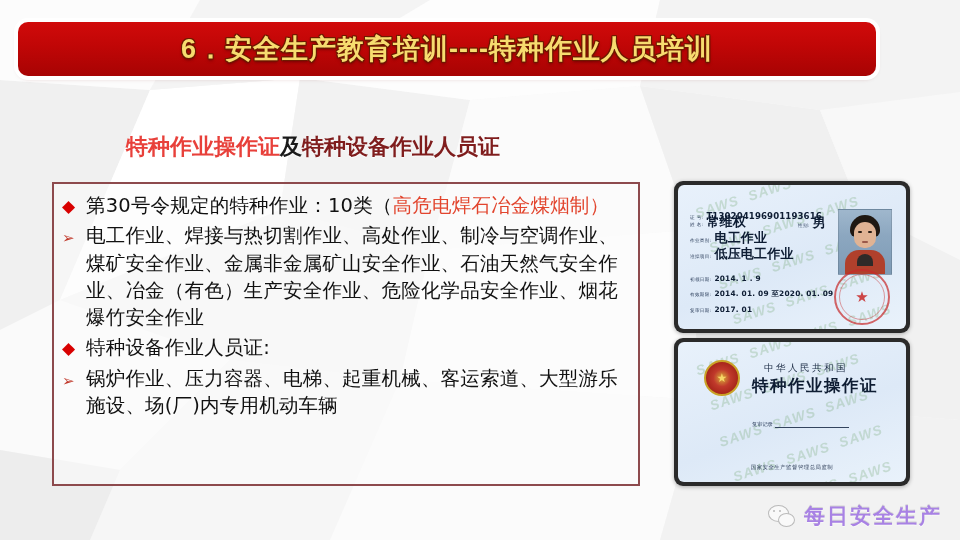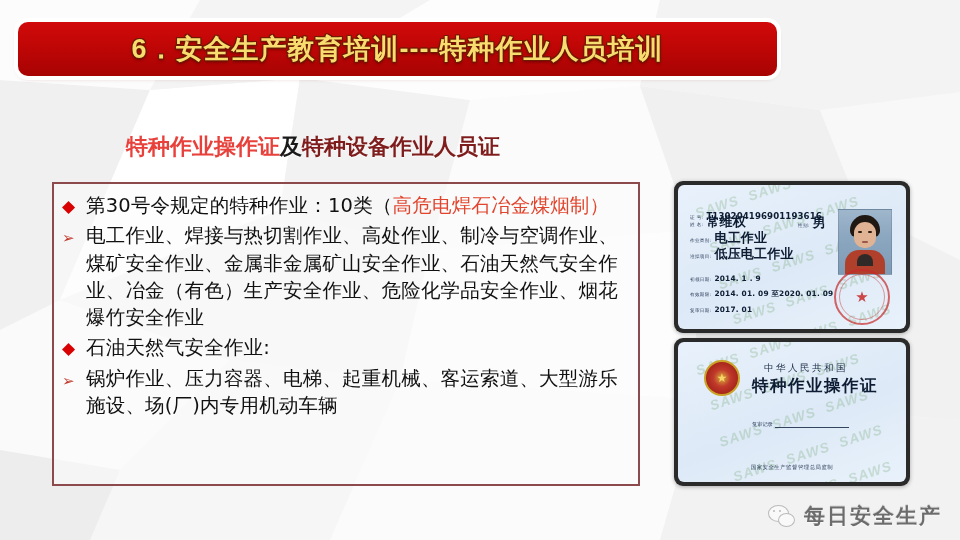--- a/index.html
+++ b/index.html
@@ -13,21 +13,21 @@
   .slide{
     position:absolute;inset:0;width:960px;height:540px;overflow:hidden;
     background:#ffffff;
   }
   
   .bg-poly{position:absolute;inset:0;z-index:0;}
   .bg-poly svg{display:block;width:960px;height:540px;}
 
   
   .title-bar{
-    position:absolute;left:18px;top:22px;width:759px;height:54px;
+    position:absolute;left:18px;top:22px;width:858px;height:54px;
     background:linear-gradient(180deg,#d10a0a 0%,#c00606 45%,#a70303 100%);
     border-radius:10px;
     box-shadow:0 0 0 4px #ffffff, 0 2px 5px rgba(120,0,0,.35);
     z-index:3;
     display:flex;align-items:center;justify-content:center;
   }
   .title-text{
     font-size:27px;font-weight:bold;letter-spacing:1px;
     color:#f7dc6f;
     text-shadow:
@@ -149,21 +149,21 @@
     display:flex;align-items:center;gap:9px;
     opacity:.55;
   }
   .brand .wx{width:27px;height:22px;position:relative;}
   .brand .wx .b1{position:absolute;left:0;top:0;width:19px;height:15px;background:#ffffff;border:1.6px solid #8d8d8d;border-radius:50%;}
   .brand .wx .b2{position:absolute;right:0;bottom:0;width:15px;height:12px;background:#ffffff;border:1.6px solid #8d8d8d;border-radius:50%;}
   .brand .wx .d1,.brand .wx .d2{position:absolute;width:2.4px;height:2.4px;background:#8d8d8d;border-radius:50%;}
   .brand .wx .d1{left:5px;top:4.5px;}
   .brand .wx .d2{left:11px;top:4.5px;}
   .brand .btxt2{
-    font-size:21px;font-weight:bold;color:#000000;
+    font-size:21px;font-weight:bold;color:#6d28d9;
     text-shadow:0 1px 0 #ffffff, 0 -1px 0 #bdbdbd;
     letter-spacing:2px;white-space:nowrap;
   }
 </style>
 </head>
 <body>
 
 <div class="slide">
 
   <div class="bg-poly">
@@ -211,21 +211,21 @@
       <span class="btxt"><span>第30号令规定的特种作业：10类（</span><span class="hl">高危电焊石冶金煤烟制</span><span class="hl">）</span></span>
     </div>
 
     <div class="blk">
       <span class="bullet arrow">➢</span>
       <span class="btxt">电工作业、焊接与热切割作业、高处作业、制冷与空调作业、煤矿安全作业、金属非金属矿山安全作业、石油天然气安全作业、冶金（有色）生产安全作业、危险化学品安全作业、烟花爆竹安全作业</span>
     </div>
 
     <div class="blk">
       <span class="bullet">◆</span>
-      <span class="btxt">石油天然气安全作业:</span>
+      <span class="btxt">特种设备作业人员证:</span>
     </div>
 
     <div class="blk">
       <span class="bullet arrow">➢</span>
       <span class="btxt">锅炉作业、压力容器、电梯、起重机械、客运索道、大型游乐施设、场(厂)内专用机动车辆</span>
     </div>
 
   </div>
 
   <div class="cert cert-front">

